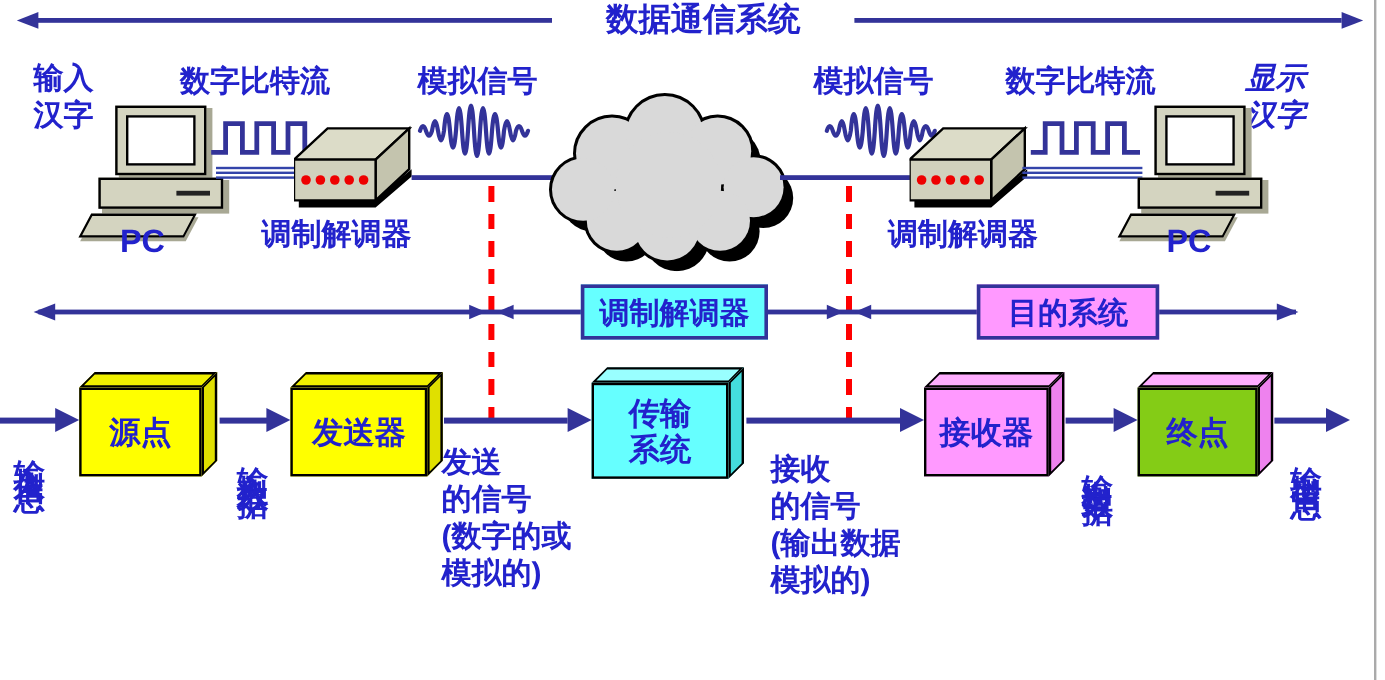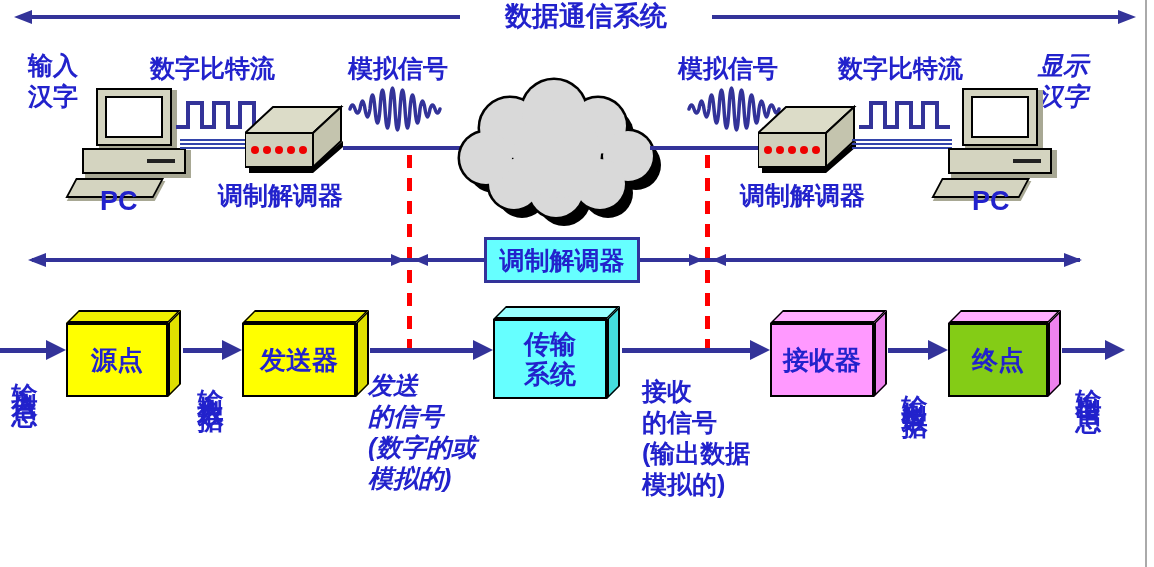--- a/index.html
+++ b/index.html
@@ -173,20 +173,23 @@
   <div class="tri l-lg" style="left:28px; top:253px;"></div>
   <div class="tri r-md" style="left:391px; top:254px;"></div>
   <div class="tri l-md" style="left:414px; top:254px;"></div>
   <div class="tri r-md" style="left:689px; top:254px;"></div>
   <div class="tri l-md" style="left:712px; top:254px;"></div>
   <div class="tri r-lg" style="left:1064px; top:253px;"></div>
 
   <div class="band-box" style="left:484px; top:237px; width:156px; height:46px; background:#66ffff;">
     <span>调制解调器</span>
   </div>
+  <div class="band-box" style="left:814px; top:237px; width:152px; height:46px; background:#ff99ff;">
+    <span>目的系统</span>
+  </div>
 
   <div class="hline" style="left:0px; top:348px; width:48px; height:5px;"></div>
   <div class="tri r-xl" style="left:46px; top:340px;"></div>
   <div class="vlabel" style="left:8px; top:362px;">输入信息</div>
 
   <div class="b3d" style="left:66px; top:310px; width:102px;">
     <div class="face-top" style="background:#f0f000;"></div>
     <div class="face-side" style="height:74px; background:#e0e000;"></div>
     <div class="face-front" style="height:74px; background:#ffff00;"><span>源点</span></div>
   </div>
@@ -196,21 +199,21 @@
   <div class="vlabel" style="left:194px; top:368px;">输入数据</div>
 
   <div class="b3d" style="left:242px; top:310px; width:114px;">
     <div class="face-top" style="background:#f0f000;"></div>
     <div class="face-side" style="height:74px; background:#e0e000;"></div>
     <div class="face-front" style="height:74px; background:#ffff00;"><span>发送器</span></div>
   </div>
 
   <div class="hline" style="left:370px; top:348px; width:103px; height:5px;"></div>
   <div class="tri r-xl" style="left:473px; top:340px;"></div>
-  <div class="blue-label" style="left:368px; top:370px;font-style:italic;">发送
+  <div class="blue-label" style="left:368px; top:370px;">发送
 的信号
 (数字的或
 模拟的)</div>
 
   <div class="b3d" style="left:493px; top:306px; width:114px;">
     <div class="face-top" style="background:#99ffff;"></div>
     <div class="face-side" style="height:80px; background:#44dddd;"></div>
     <div class="face-front" style="height:80px; background:#66ffff;"><span>传输
 系统</span></div>
   </div>

